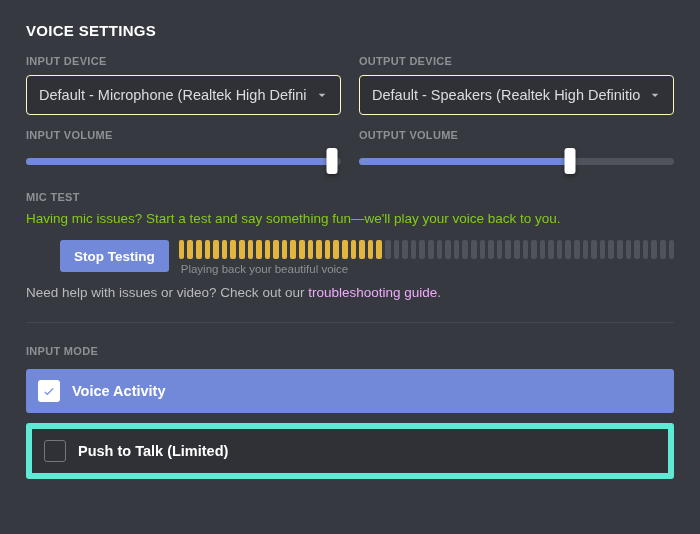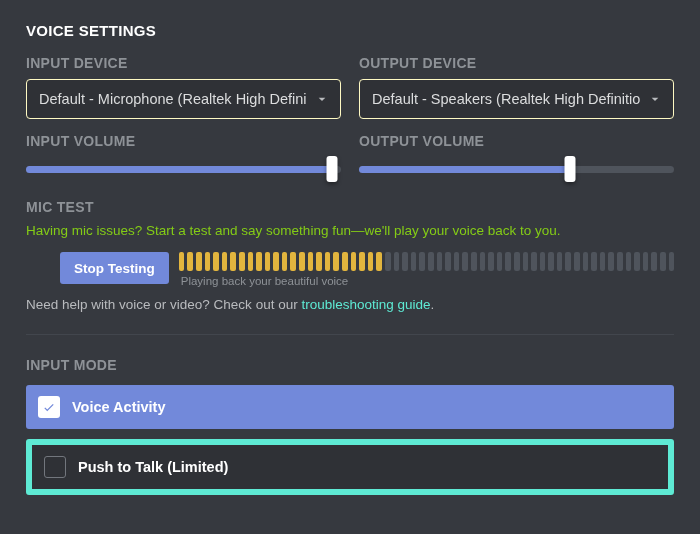--- a/index.html
+++ b/index.html
@@ -26,21 +26,21 @@
       display: flex;
       gap: 18px;
       margin-bottom: 14px;
     }
     .col {
       flex: 1;
       min-width: 0;
     }
     .section-label {
       color: #8e9297;
-      font-size: 14px;
+      font-size: 11px;
       font-weight: 700;
       letter-spacing: 0.3px;
       margin-bottom: 8px;
     }
     .select {
       background: #2f3136;
       border: 1px solid #fef9c3;
       border-radius: 4px;
       height: 40px;
       display: flex;
@@ -136,21 +136,21 @@
       font-size: 11.5px;
       color: #8e9297;
       margin-top: 4px;
       padding-left: 2px;
     }
     .help {
       color: #b9bbbe;
       font-size: 13.5px;
       margin-bottom: 22px;
     }
-    .help a { color: #5eead4; text-decoration: none; }
+    .help a { color: #f0abfc; text-decoration: none; }
     .divider {
       height: 1px;
       background: #42464d;
       margin-bottom: 22px;
     }
     .mode-option {
       display: flex;
       align-items: center;
       gap: 12px;
       padding: 11px 12px;
@@ -304,21 +304,21 @@
           <div class="seg"></div>
           <div class="seg"></div>
           <div class="seg"></div>
           <div class="seg"></div>
         </div>
       <div class="playback">Playing back your beautiful voice</div>
     </div>
   </div>
 
   <div class="help">
-    <span>Need help with voice or video? Check out our </span><a href="#">troubleshooting guide</a><span>.</span>
+    <span>Need help with issues or video? Check out our </span><a href="#">troubleshooting guide</a><span>.</span>
   </div>
 
   <div class="divider"></div>
 
   <div class="section-label" style="margin-bottom:12px;">INPUT MODE</div>
   <div id="modes">
       <div class="mode-option selected">
         <div class="checkbox">
           <svg width="14" height="14" viewBox="0 0 24 24">
             <path fill="#7289da" d="M9 16.2l-3.5-3.5L4 14.2 9 19.2 20 8.2l-1.5-1.5z"></path>

